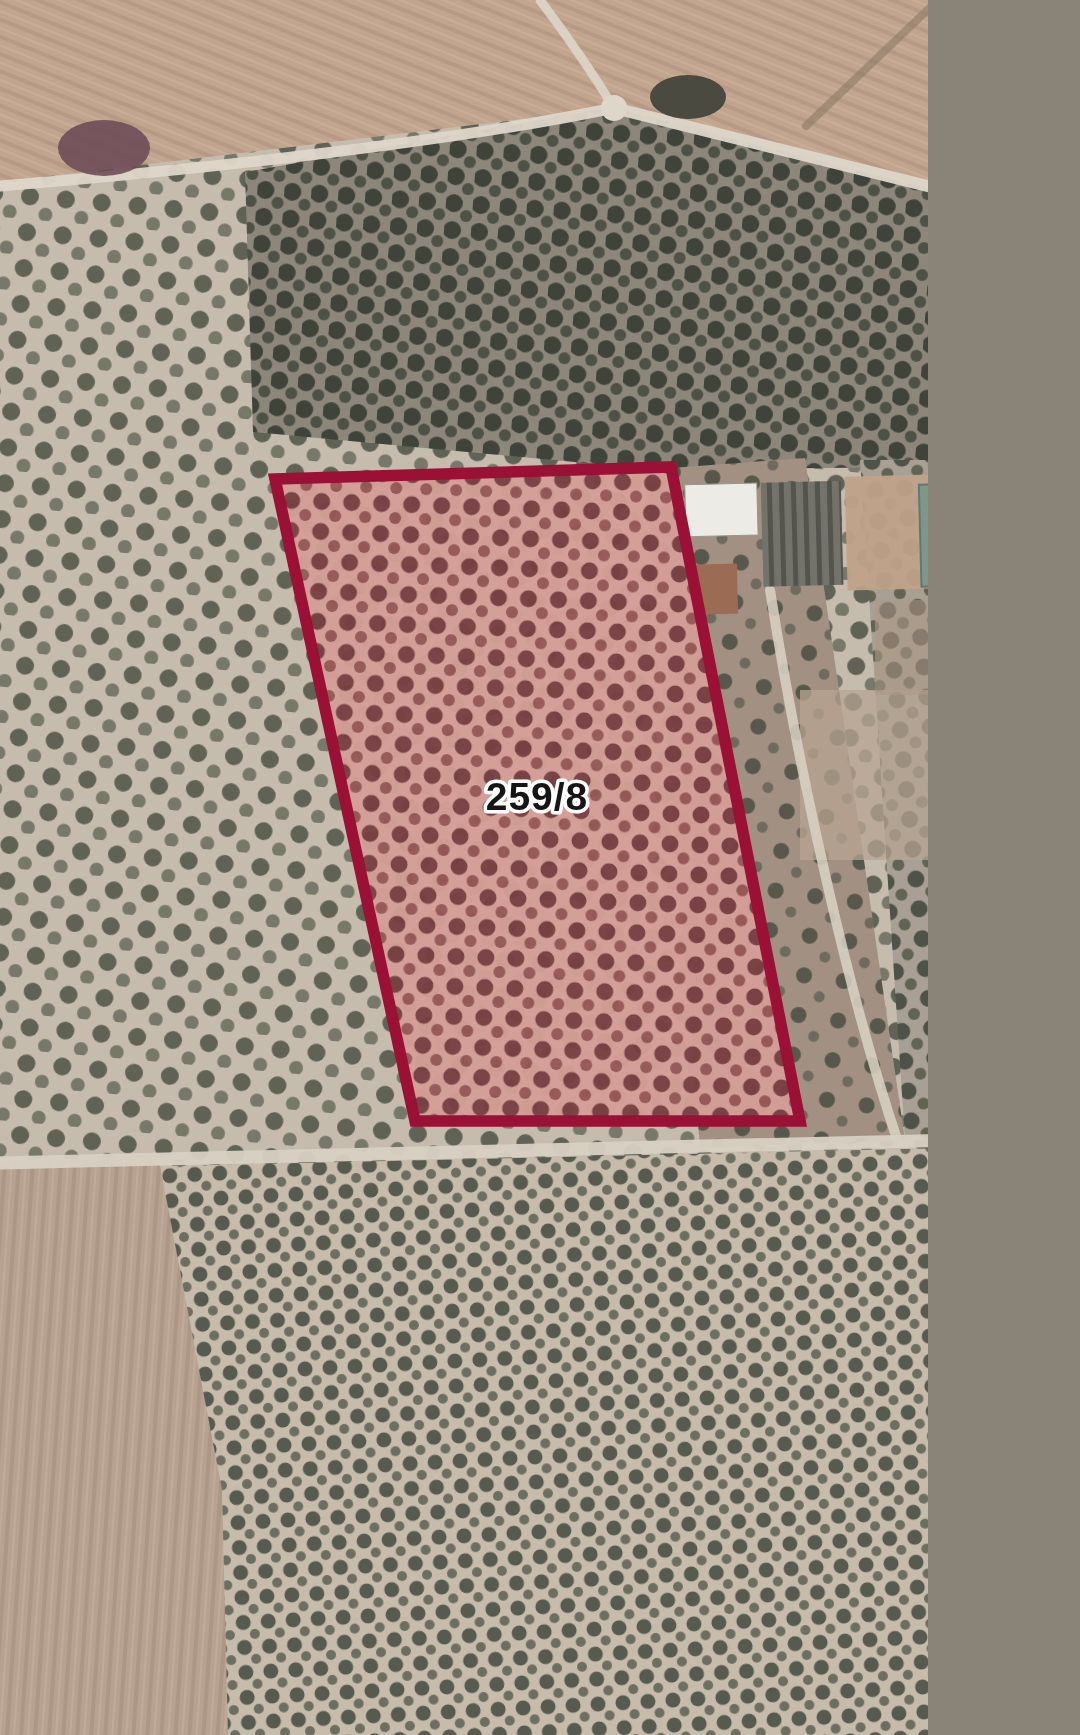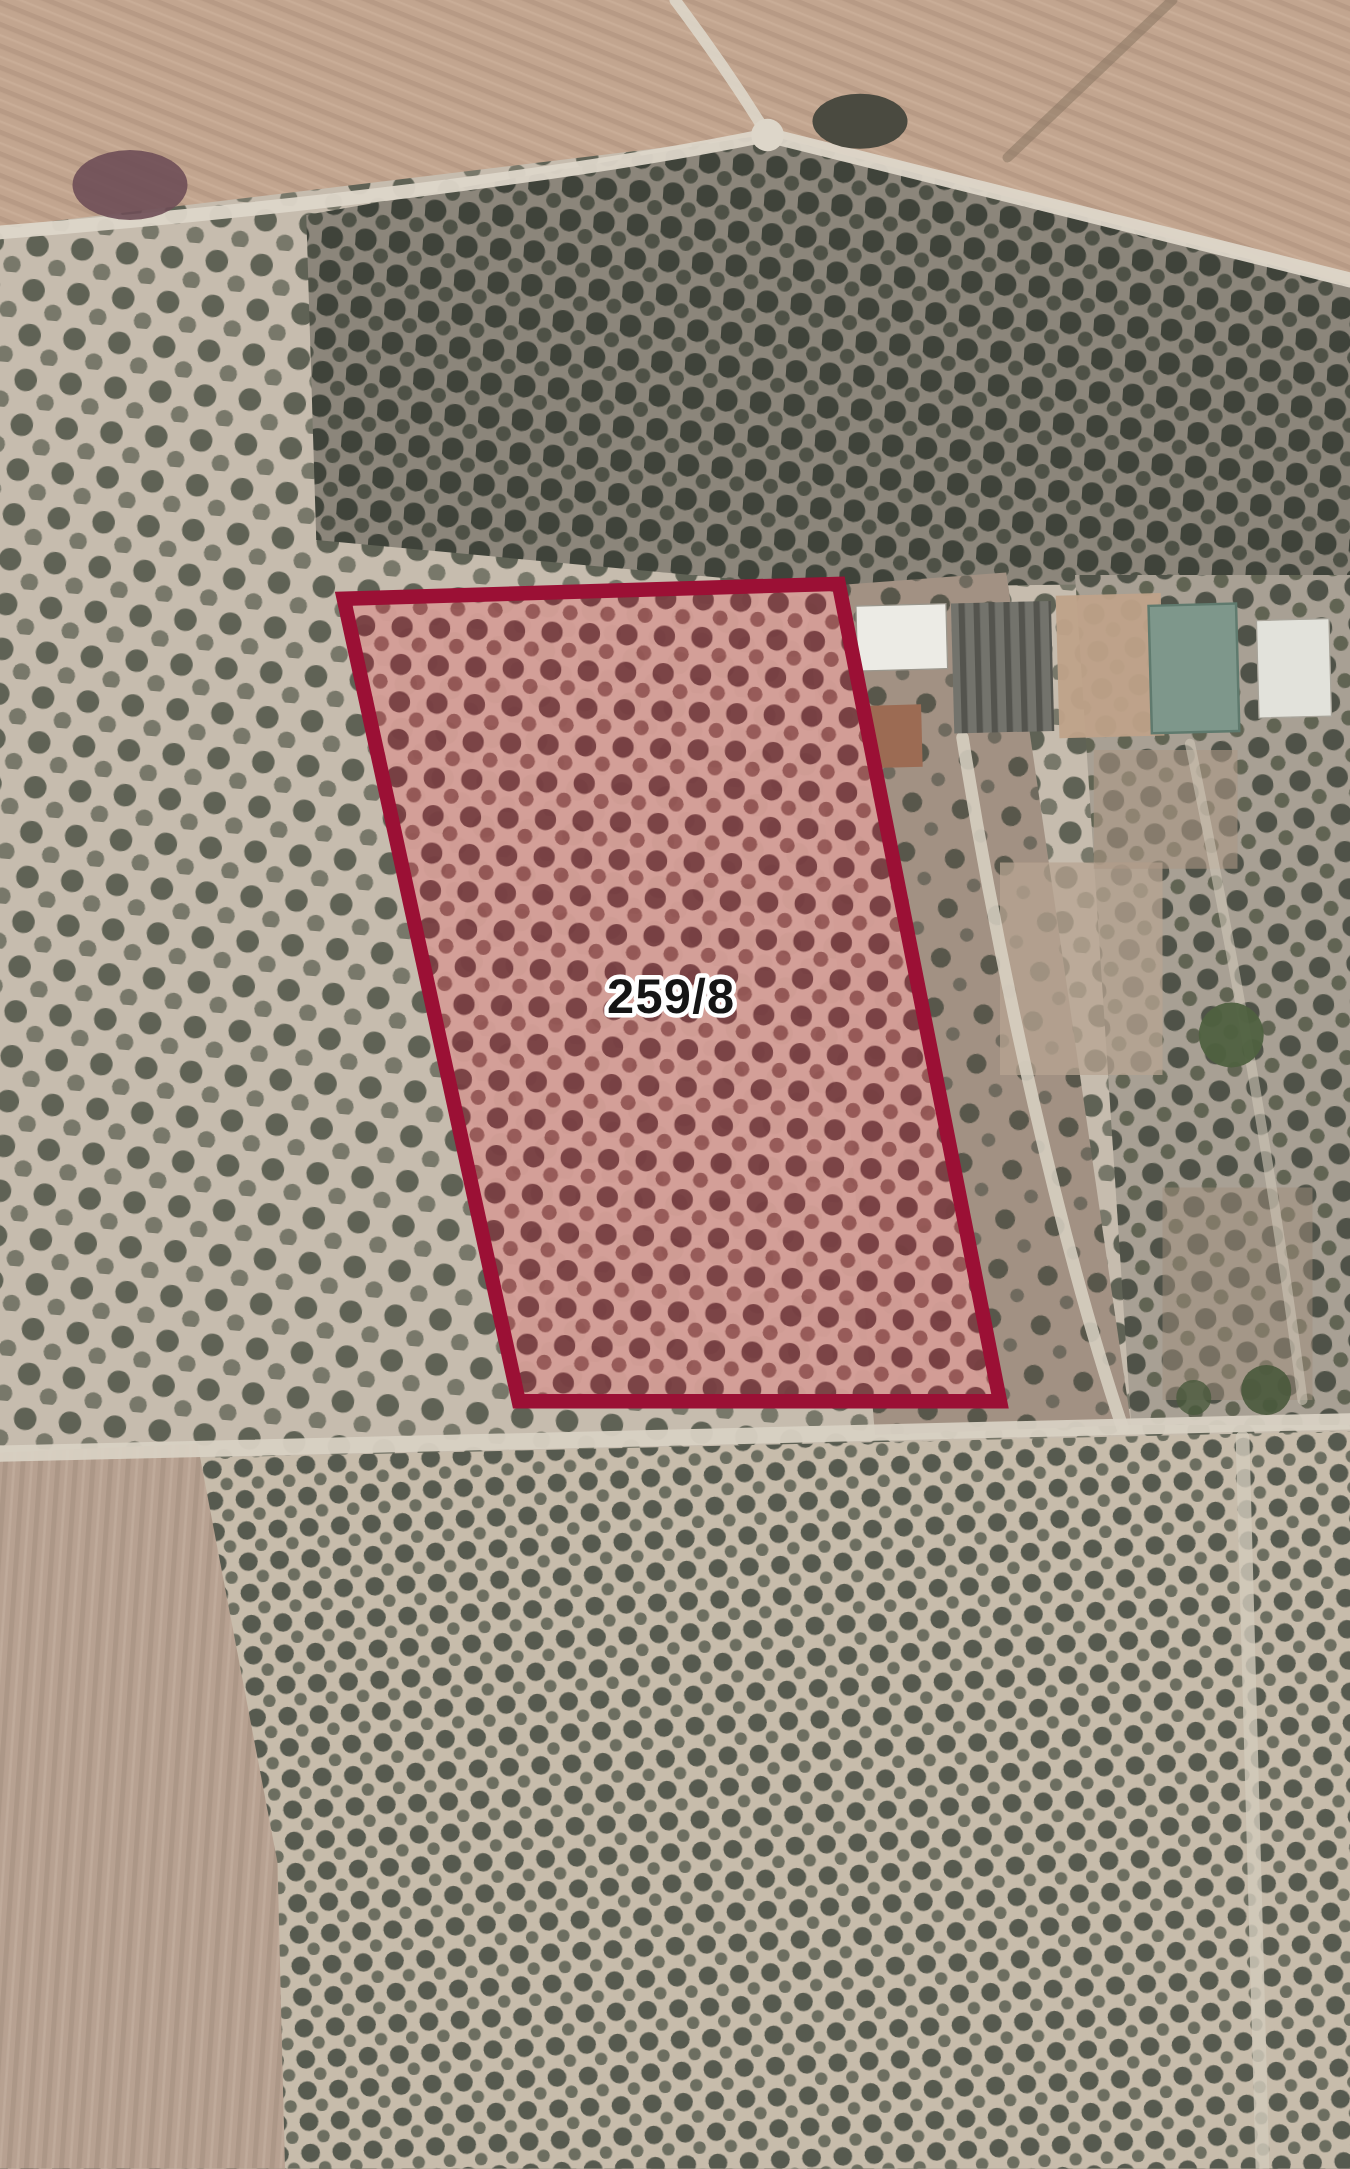--- a/index.html
+++ b/index.html
@@ -1,18 +1,18 @@
 <!DOCTYPE html>
 <html><head>
 <meta charset="utf-8">
 <style>
   html,body{margin:0;padding:0;background:#8a8378;}
   .map-viewport{
     position:relative;
-    width:1080px;height:1735px;
+    width:928px;height:1735px;
     overflow:hidden;
     font-family:"Liberation Sans", sans-serif;
   }
   .map-viewport svg{position:absolute;inset:0;display:block;}
   .parcel-label{
     font-family:"Liberation Sans", sans-serif;
     font-weight:bold;
     font-size:39px;
     letter-spacing:1px;
     paint-order:stroke;

